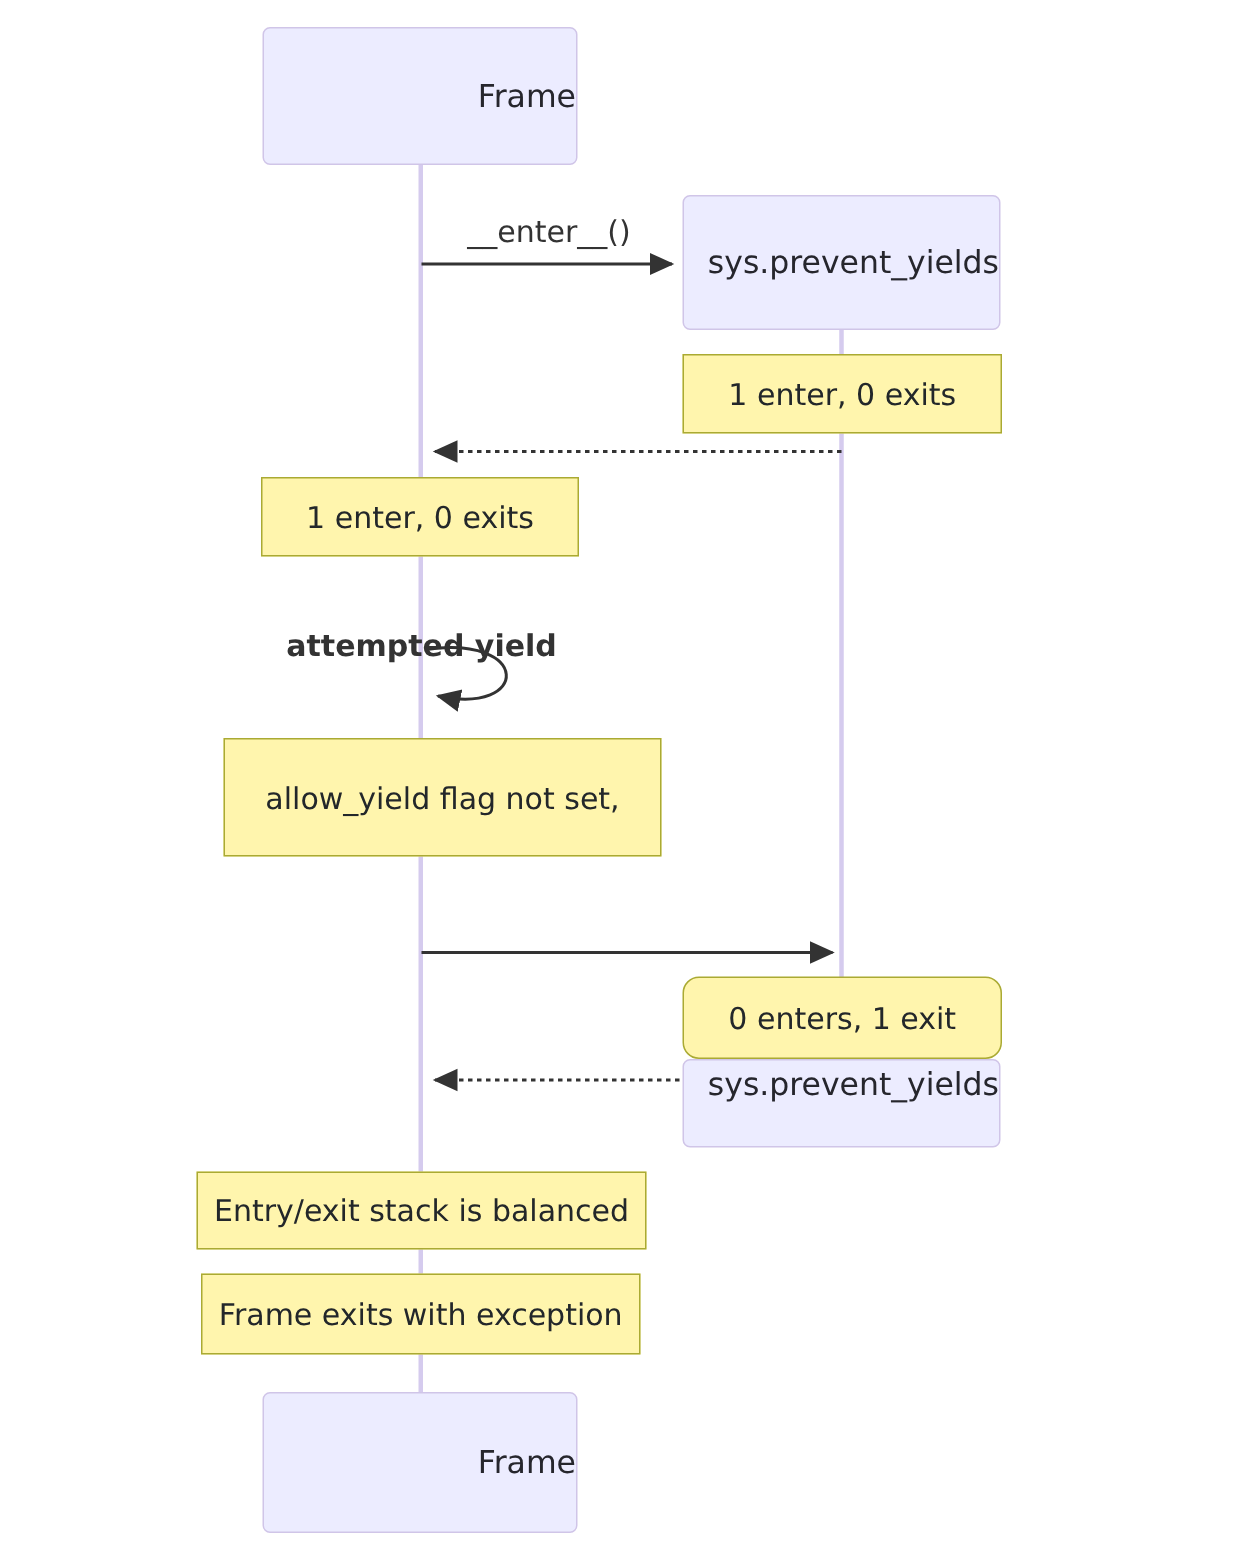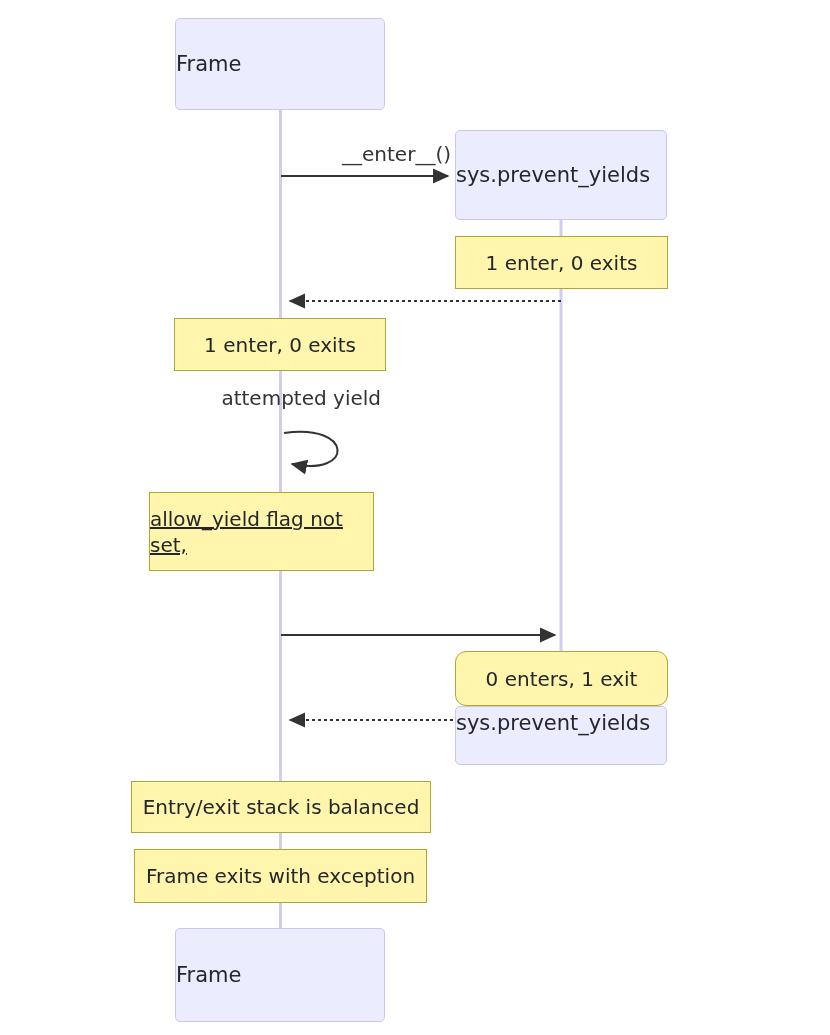--- a/index.html
+++ b/index.html
@@ -18,21 +18,21 @@
     z-index: 1;
   }
   .actor {
     position: absolute;
     z-index: 2;
     background: #ECECFF;
     border: 1.5px solid #D0C5E8;
     border-radius: 5px;
     display: flex;
     align-items: center;
-    justify-content: flex-start;
+    justify-content: flex-end;
     font-size: 21px;
     color: #26262d;
     box-sizing: border-box;
   }
   .actor.top-text {
     align-items: flex-start;
     padding-top: 4px;
   }
   .note {
     position: absolute;
@@ -47,36 +47,36 @@
     color: #23272a;
     text-align: left;
     line-height: 26px;
     box-sizing: border-box;
   }
   .msg-label {
     position: absolute;
     z-index: 2;
     font-size: 20px;
     color: #333333;
-    text-align: right;
+    text-align: center;
   }
   #actor-frame-top    { left: 175px; top: 18px;  width: 210px; height: 92px; }
   #actor-sys-top      { left: 455px; top: 130px; width: 212px; height: 90px; }
   #actor-sys-bottom   { left: 455px; top: 706px; width: 212px; height: 59px; }
   #actor-frame-bottom { left: 175px; top: 928px; width: 210px; height: 94px; }
 
   #note-right-1   { left: 455px; top: 236px; width: 213px; height: 53px; }
   #note-left-1    { left: 174px; top: 318px; width: 212px; height: 53px; }
-  #note-yield     { left: 149px; top: 492px; width: 225px; height: 79px; text-decoration: underline; }
+  #note-yield     { left: 149px; top: 492px; width: 292px; height: 79px; }
   #note-right-2   { left: 455px; top: 651px; width: 213px; height: 55px; border-radius: 11px; }
   #note-balanced  { left: 131px; top: 781px; width: 300px; height: 52px; }
   #note-exception { left: 134px; top: 849px; width: 293px; height: 54px; }
 
   #label-enter { left: 281px; top: 142px; width: 170px; }
-  #label-yield { left: 181px; top: 386px; width: 200px; }
+  #label-yield { left: 181px; top: 418px; width: 200px; font-weight: bold; }
   #label-exit  { left: 281px; top: 601px; width: 278px; }
 </style>
 </head>
 <body>
 
 <div id="stage">
 
   <svg id="wires" viewBox="0 0 830 1035" xmlns="http://www.w3.org/2000/svg">
     <defs>
       <marker id="ah" viewBox="0 0 12 12" refX="10" refY="6" markerWidth="9" markerHeight="9" orient="auto-start-reverse">

